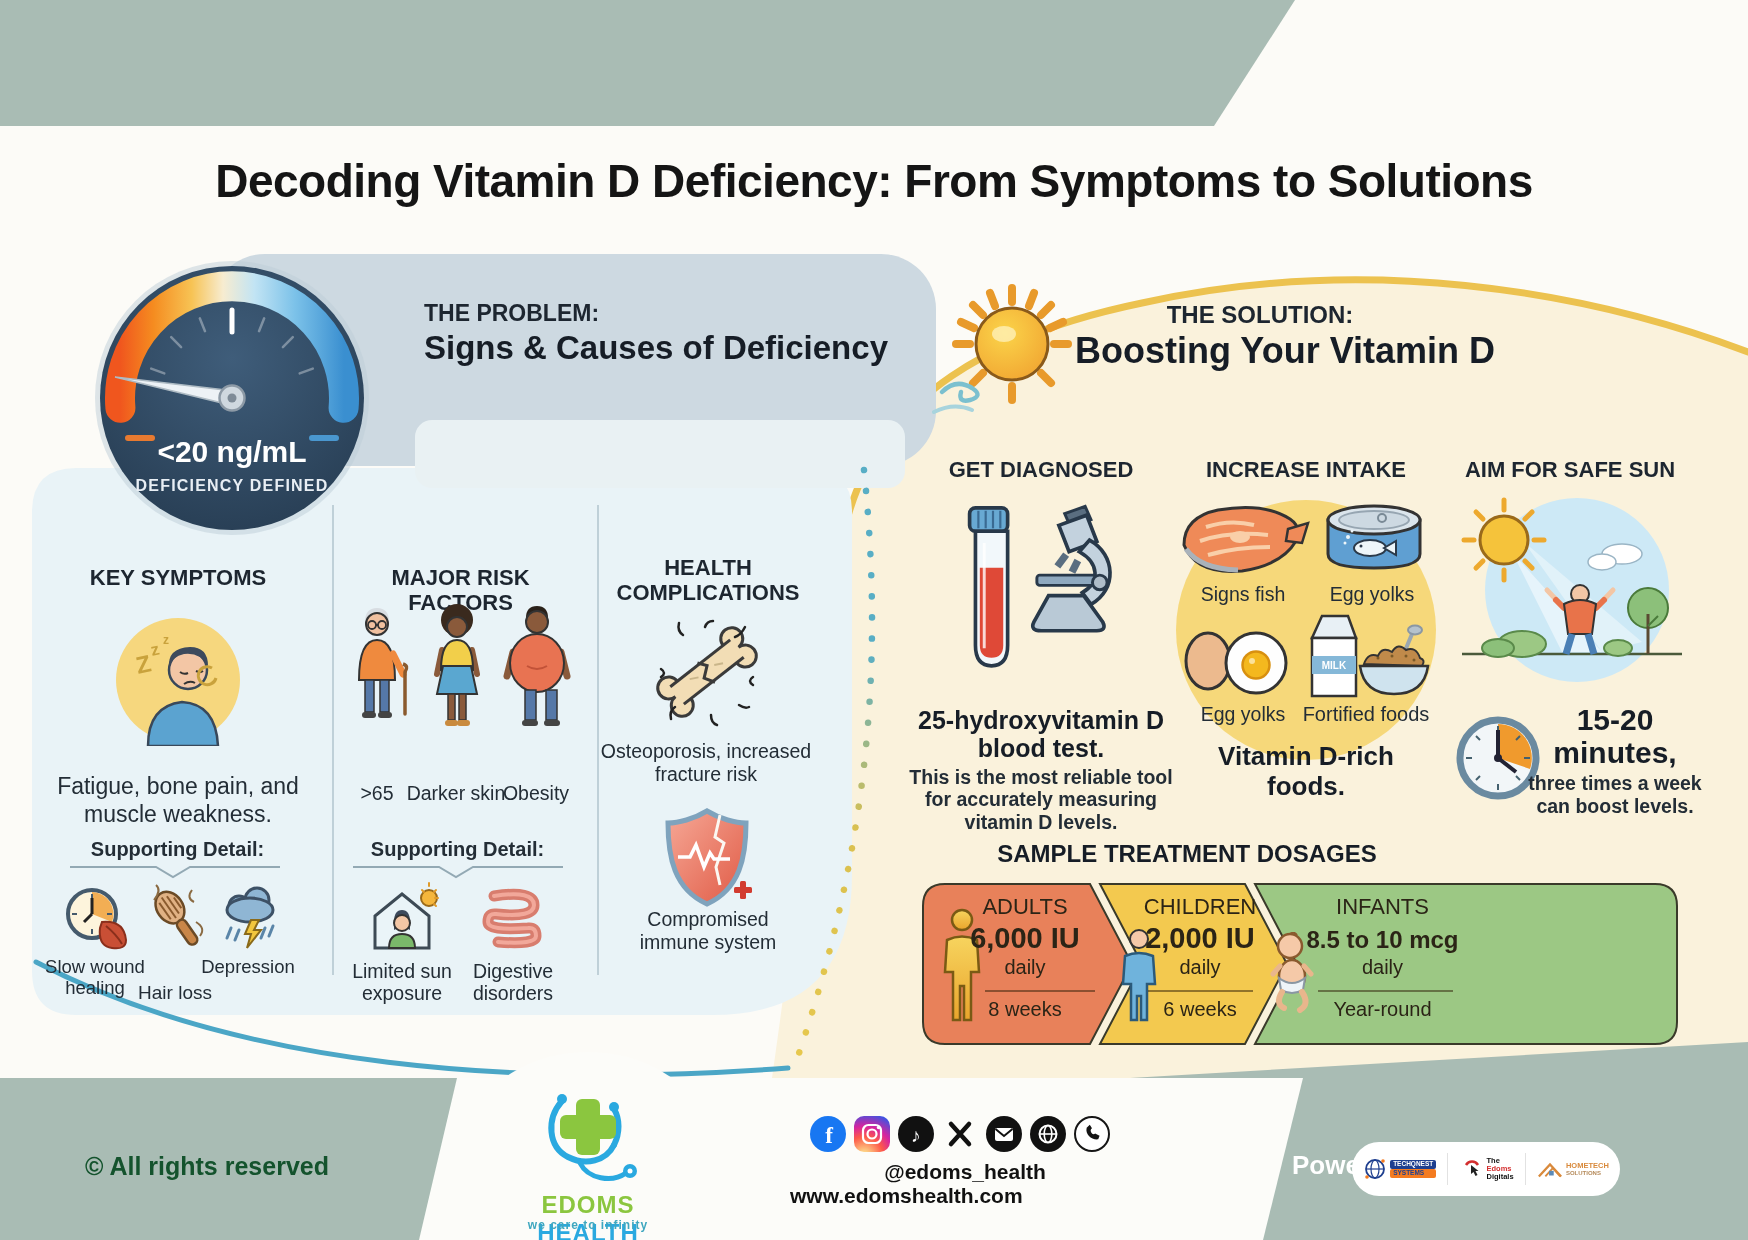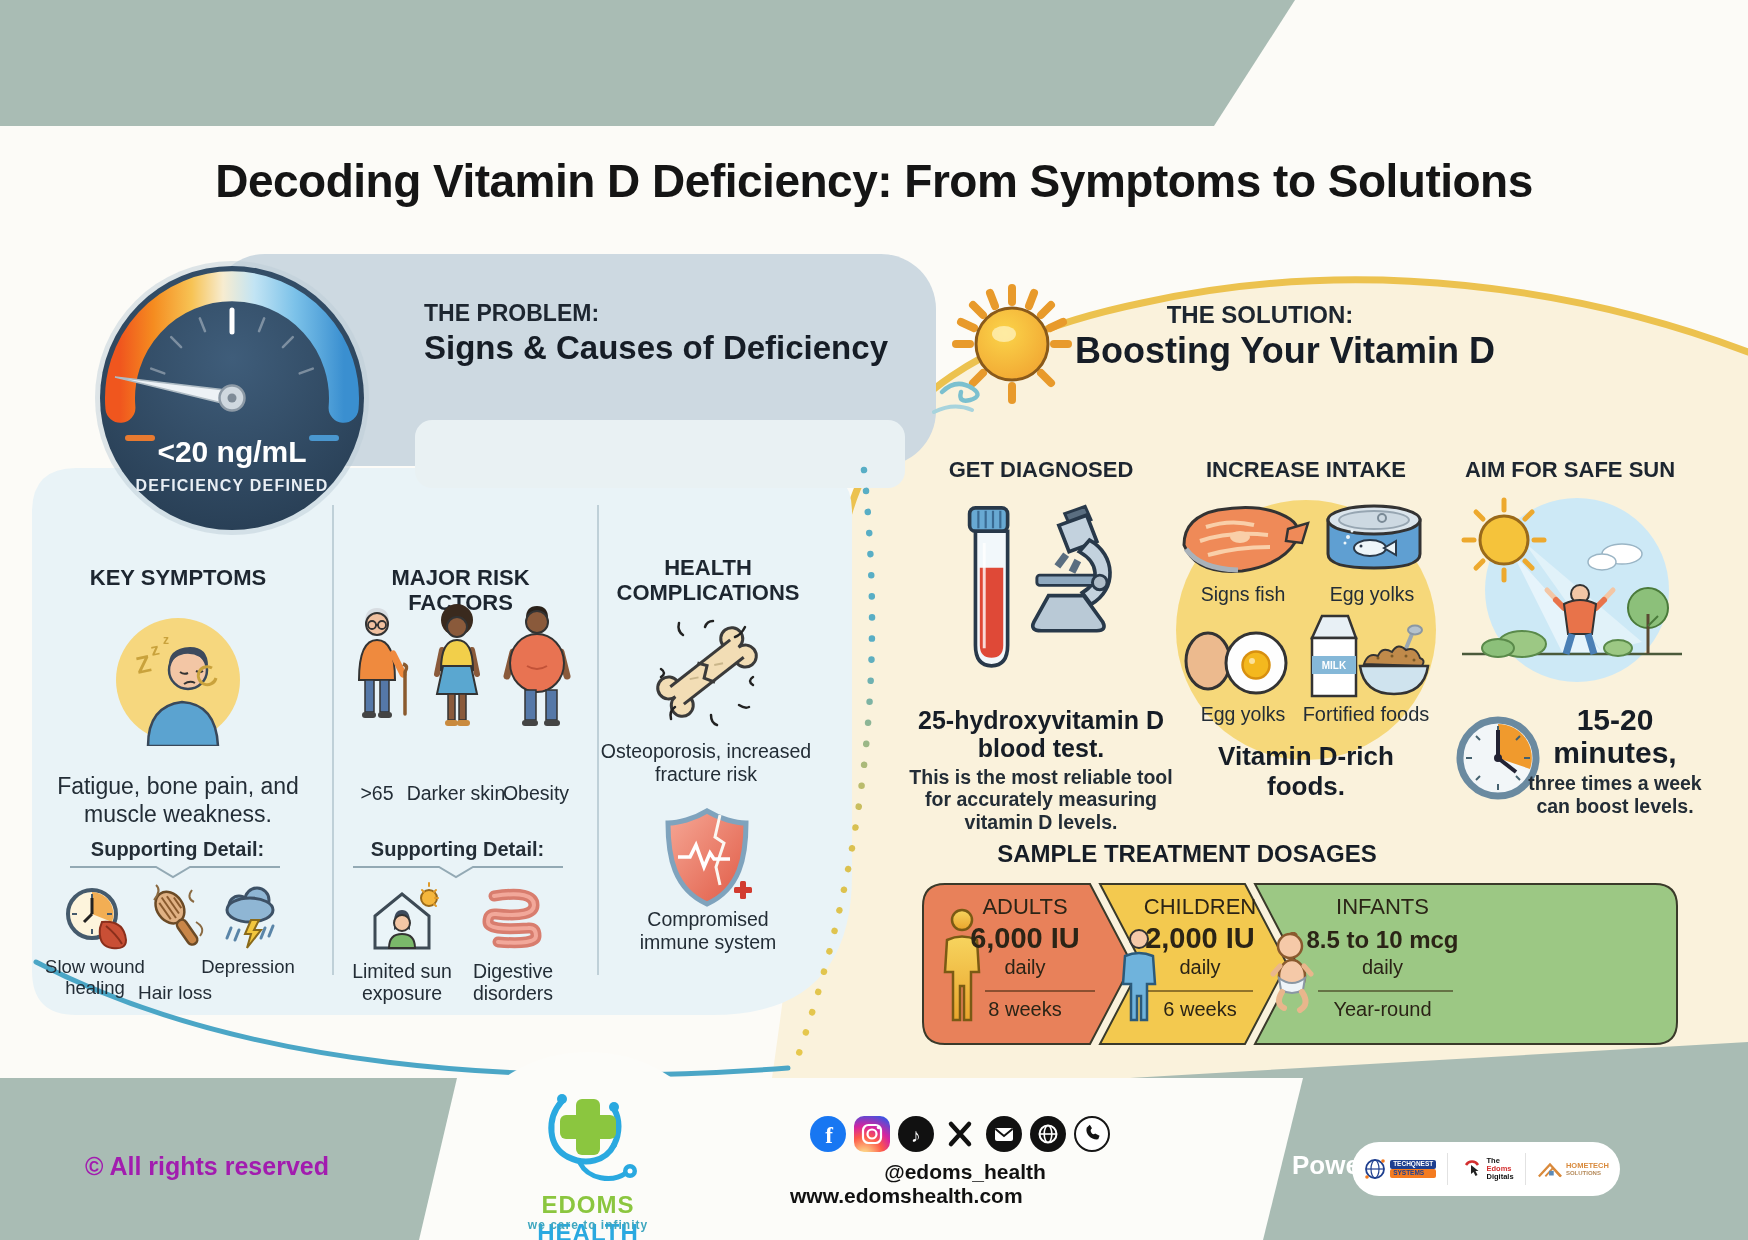--- a/index.html
+++ b/index.html
@@ -25,21 +25,21 @@
   .body-text { color:#232d36; text-align:center; z-index:4; }
   .bold-text { font-weight:800; color:#161d26; text-align:center; z-index:4; }
 
   .notch { z-index:4; }
 
   .dose-label { font-size:22px; font-weight:400; color:#2b2416; text-align:center; z-index:4; }
   .dose-big { font-size:29px; font-weight:800; color:#2b2416; text-align:center; z-index:4; }
   .dose-small { font-size:20px; color:#2b2416; text-align:center; z-index:4; }
   .dose-line { position:absolute; height:2px; background:rgba(45,30,5,.5); z-index:4; }
 
-  .copyright { left:85px; top:1152px; font-size:25px; font-weight:700; color:#a21caf; z-index:4; }
+  .copyright { left:85px; top:1152px; font-size:25px; font-weight:700; color:#14532d; z-index:4; }
   .powered { left:1292px; top:1150px; font-size:26px; font-weight:700; color:#ffffff; z-index:4; }
 
   .brand-line { left:488px; top:1191px; width:200px; text-align:center; font-size:24px; font-weight:800; letter-spacing:1px; z-index:4; }
   .brand-green { color:#8bc63f; } .brand-blue { color:#2aa9e0; }
   .tagline { left:488px; top:1218px; width:200px; text-align:center; font-size:12px; font-weight:700; color:#3fa7bf; letter-spacing:1px; z-index:4; }
 
   .social-row { left:810px; top:1116px; width:310px; display:flex; gap:8px; align-items:center; z-index:4; }
   .social { width:36px; height:36px; display:flex; align-items:center; justify-content:center; border-radius:50%; }
   .soc-fb { background:#1877f2; }
   .soc-ig { border-radius:10px; background:radial-gradient(circle at 28% 110%, #fdf497 0%, #fd5949 40%, #d6249f 62%, #285AEB 95%); }

